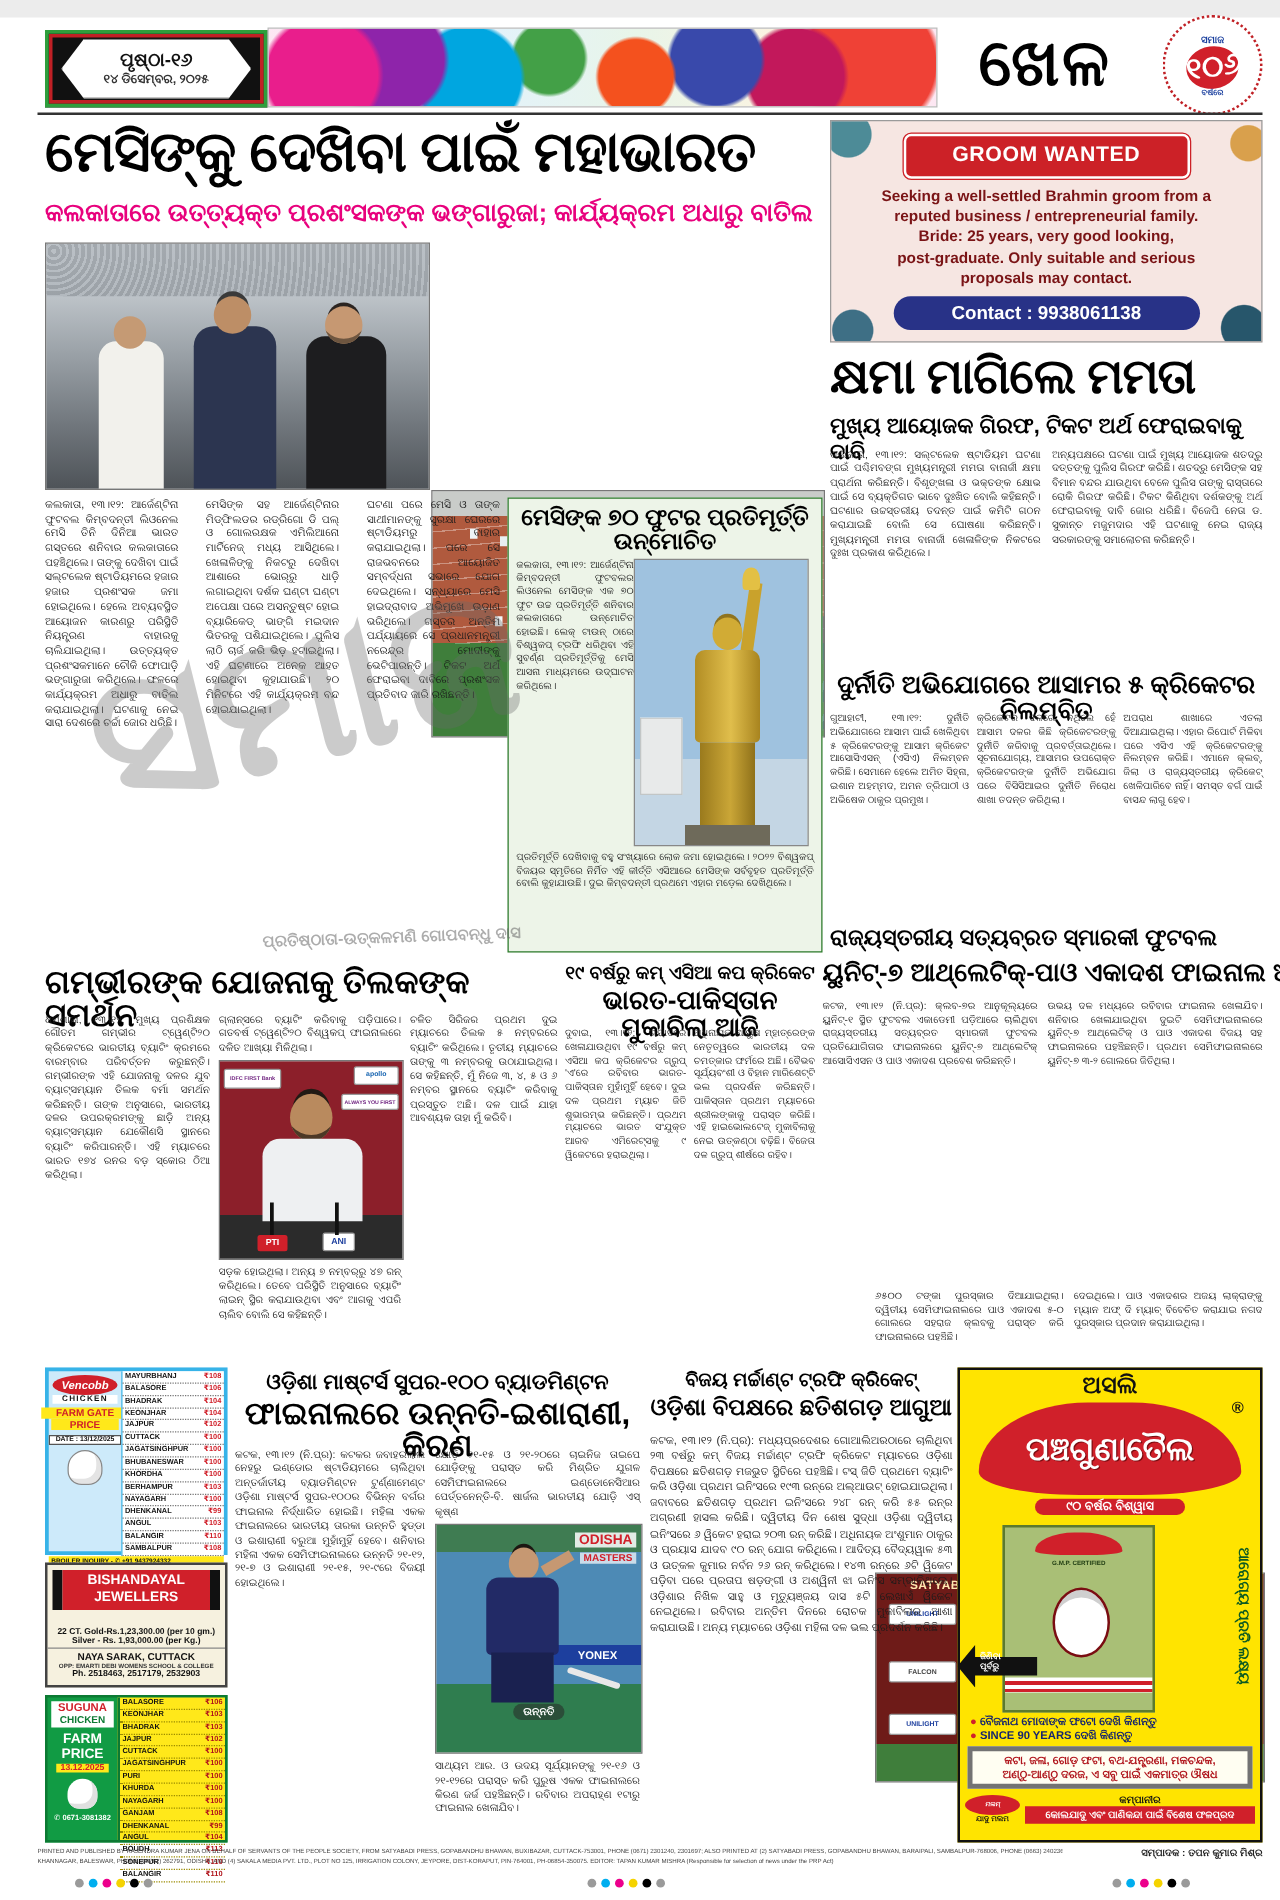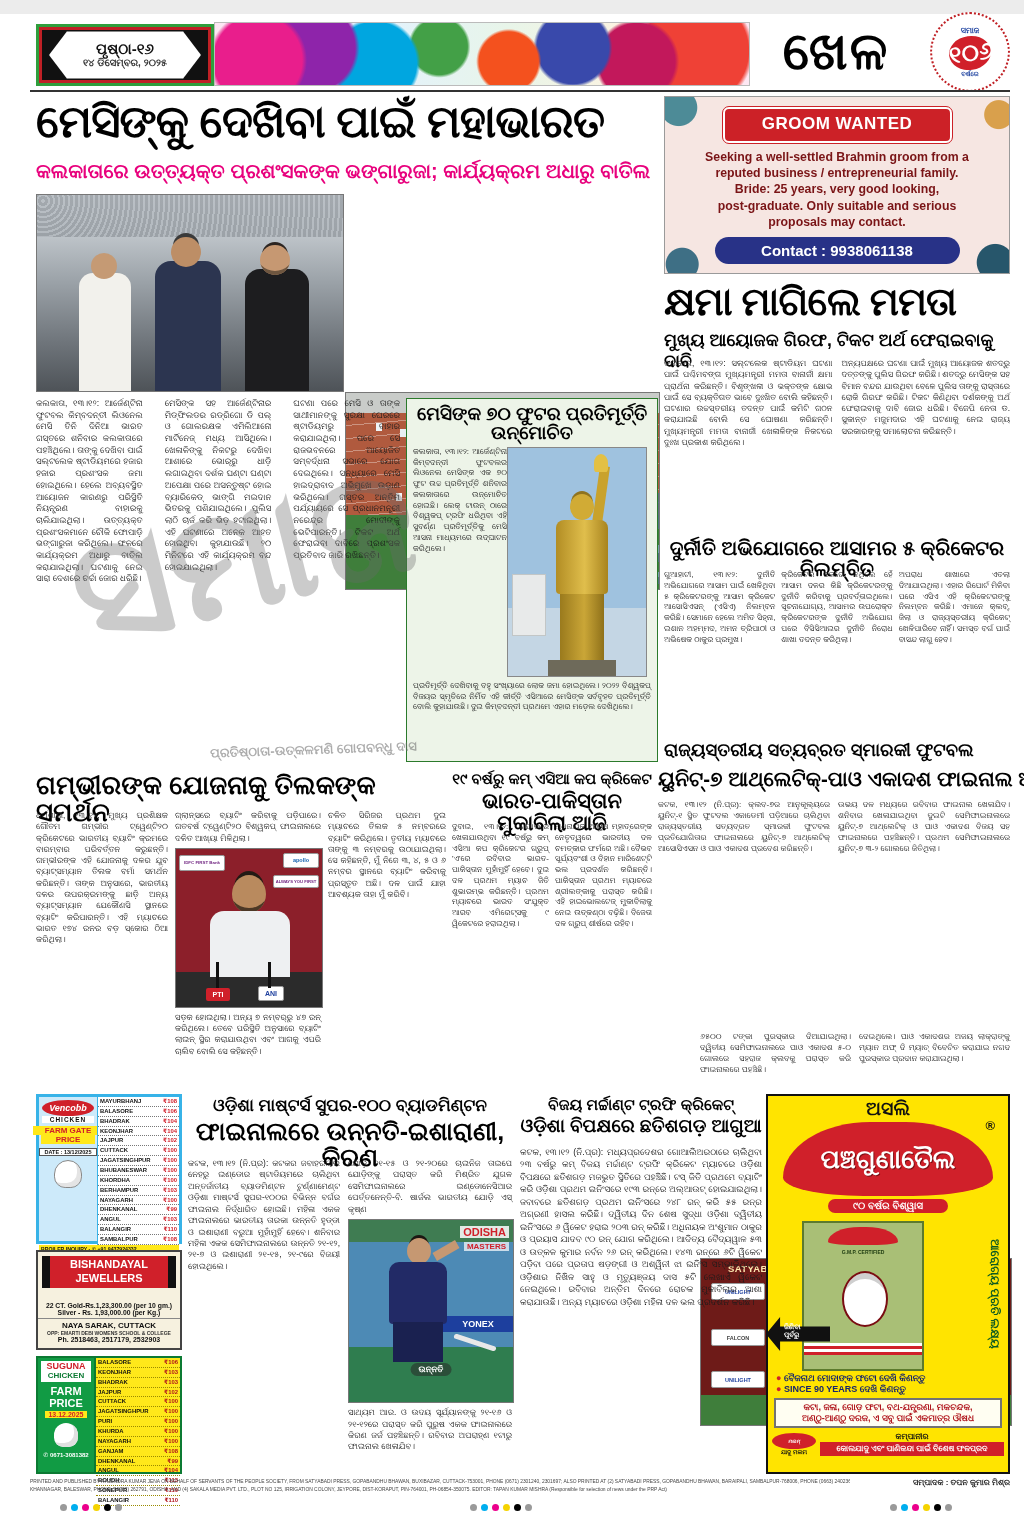--- a/index.html
+++ b/index.html
@@ -408,21 +408,21 @@
       <div class="abs" style="left:-2px;top:104px;width:64px;height:34px;background:#111;clip-path:polygon(0 50%,22% 0,22% 28%,100% 28%,100% 72%,22% 72%,22% 100%);"></div>
       <div class="abs" style="left:16px;top:110px;color:#fff;font-size:7px;font-weight:bold;line-height:1.2;">
         <div>ଜିଣିବା</div>
         <div>ପୂର୍ବରୁ</div>
       </div>
     </div>
     <div style="padding:0 8px;">
       <div style="font-size:9px;font-weight:900;color:#15246e;"><span style="color:#d0202a;">● </span><span>ବୈଜନାଥ ମୋଦାଙ୍କ ଫଟୋ ଦେଖି କିଣନ୍ତୁ</span></div>
       <div style="font-size:9px;font-weight:900;color:#15246e;"><span style="color:#d0202a;">● </span><span>SINCE 90 YEARS ଦେଖି କିଣନ୍ତୁ</span></div>
     </div>
-    <div style="margin:3px 6px 0;border:2px solid #737373;background:#fffef2;text-align:center;padding:2px 1px;">
+    <div style="margin:3px 6px 0;border:4px solid #737373;background:#fffef2;text-align:center;padding:2px 1px;">
       <div style="font-size:9px;font-weight:900;color:#b0151c;">କଟା, ଜଳା, ଗୋଡ଼ ଫଟା, ବଥ-ଯନ୍ତ୍ରଣା, ମକଚନ୍ଦକ,</div>
       <div style="font-size:9px;font-weight:900;color:#b0151c;">ଅଣ୍ଠୁ-ଆଣ୍ଠୁ ଦରଜ, ଏ ସବୁ ପାଇଁ ଏକମାତ୍ର ଔଷଧ</div>
     </div>
     <div style="display:flex;align-items:center;gap:4px;margin:4px 4px 0;">
       <div style="text-align:center;">
         <div style="width:44px;height:16px;background:#d0202a;border-radius:50%;color:#fff;font-size:5px;font-weight:bold;line-height:16px;font-style:italic;">ମଲମ୍</div>
         <div style="font-size:6px;font-weight:900;color:#111;">ଯାଦୁ ମଲମ</div>
       </div>
       <div style="flex:1;">
         <div style="text-align:center;font-size:8px;font-weight:900;">କମ୍ପାନୀର</div>

